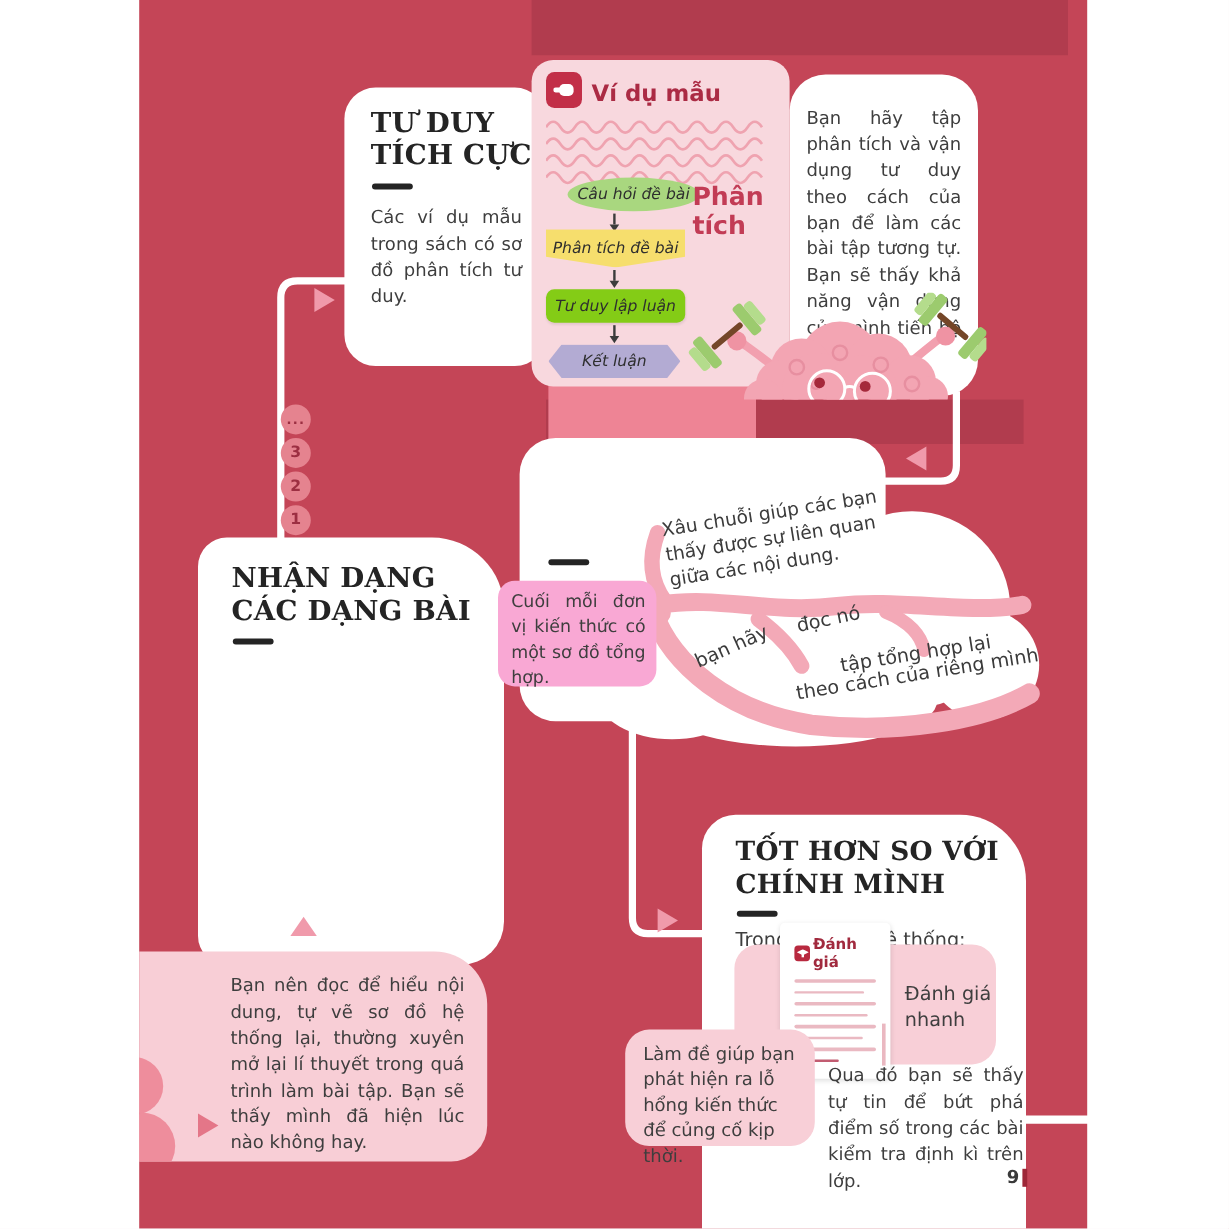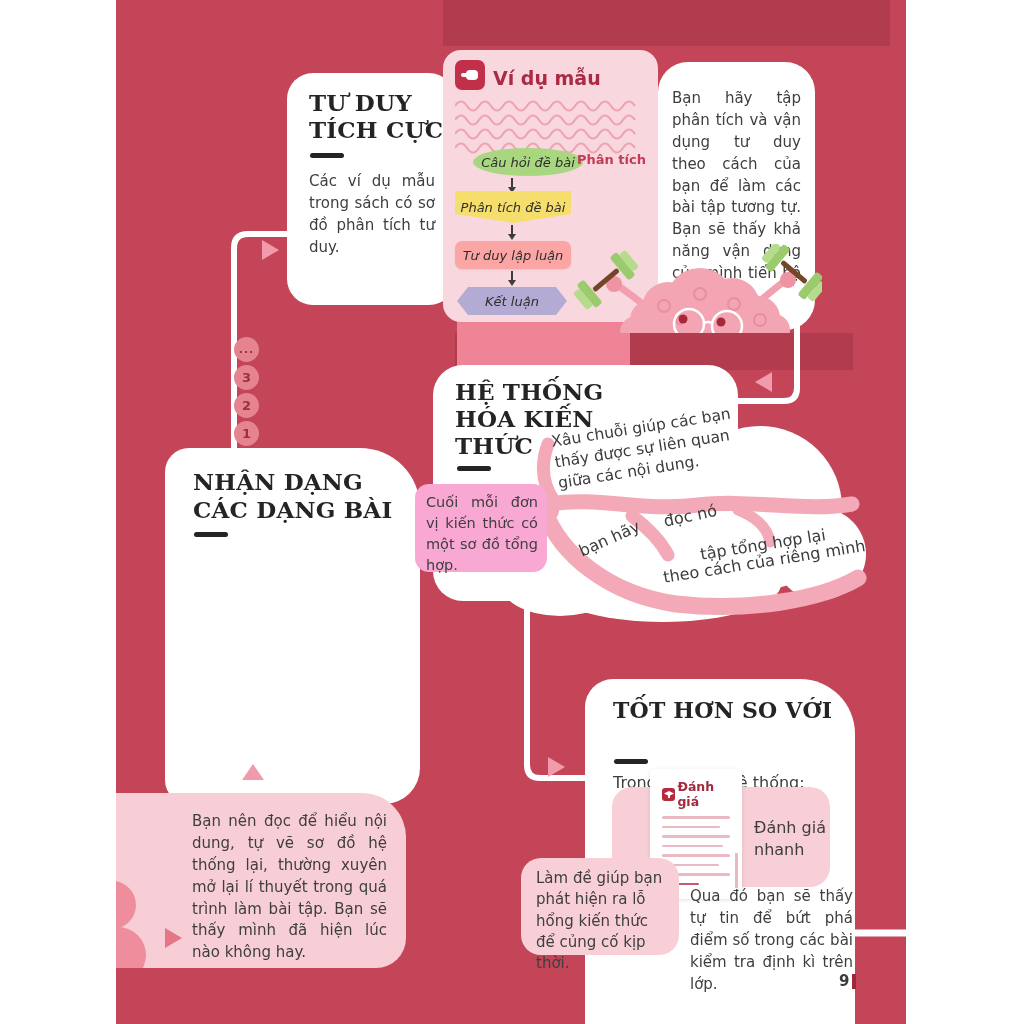--- a/index.html
+++ b/index.html
@@ -79,25 +79,25 @@
       <defs>
         <path id="wv" d="M0 6 q6 -9 12 0 t12 0 t12 0 t12 0 t12 0 t12 0 t12 0 t12 0 t12 0 t12 0 t12 0 t12 0 t12 0 t12 0 t12 0" fill="none" stroke="#efa3b0" stroke-width="2.2"></path>
       </defs>
       <use href="#wv" y="2"></use>
         <use href="#wv" y="16"></use>
         <use href="#wv" y="30"></use>
         <use href="#wv" y="44"></use>
     </svg>
 
     <div class="fs" style="left:30px;top:98px;width:110px;background:#a9d77f;border-radius:50%">Câu hỏi đề bài</div>
-    <div class="abs" style="left:134px;top:102px;font-size:13px;font-weight:700;color:#c23c55">Phân tích</div>
+    <div class="abs" style="left:134px;top:102px;font-size:21px;font-weight:700;color:#c23c55">Phân tích</div>
     <div class="farr" style="top:128px"></div>
     <div class="fs" style="top:141px;height:32px;background:#f6de6d;clip-path:polygon(0 0,100% 0,100% 72%,50% 100%,0 72%)">Phân tích đề bài</div>
     <div class="farr" style="top:175px"></div>
-    <div class="fs" style="top:191px;background:#fca5a5;border-radius:7px;box-shadow:0 1px 2px rgba(0,0,0,.08)">Tư duy lập luận</div>
+    <div class="fs" style="top:191px;background:#84cc16;border-radius:7px;box-shadow:0 1px 2px rgba(0,0,0,.08)">Tư duy lập luận</div>
     <div class="farr" style="top:221px"></div>
     <div class="fs" style="left:14px;top:237px;width:110px;background:#b3abd3;clip-path:polygon(10% 0,90% 0,100% 50%,90% 100%,10% 100%,0 50%)">Kết luận</div>
   </div>
 
   <div class="card abs" style="left:658px;top:62px;width:157px;height:268px;border-radius:30px;z-index:3">
     <div class="bt" style="position:absolute;left:14px;top:26px;width:129px">Bạn hãy tập phân tích và vận dụng tư duy theo cách của bạn để làm các bài tập tương tự. Bạn sẽ thấy khả năng vận dụng của mình tiến bộ rõ rệt.</div>
   </div>
 
   <svg class="abs" style="left:572px;top:244px;z-index:4" width="250" height="89" viewBox="0 0 250 89">
     <defs>
@@ -137,25 +137,20 @@
     </g>
     <g>
       <circle cx="117" cy="80" r="15" fill="none" stroke="#fff" stroke-width="2.5"></circle>
       <circle cx="155" cy="82" r="15" fill="none" stroke="#fff" stroke-width="2.5"></circle>
       <path d="M132 79 Q136 77 140 79" fill="none" stroke="#fff" stroke-width="2.5"></path>
       <circle cx="111" cy="75" r="4.5" fill="#a5293b"></circle>
         <circle cx="149" cy="78" r="4.5" fill="#a5293b"></circle>
     </g>
   </svg>
 
-  <div class="h abs" style="left:455px;top:378px;font-size:23px;line-height:27px;z-index:3">
-    <div>HỆ THỐNG</div>
-    <div>HÓA KIẾN</div>
-    <div>THỨC</div>
-  </div>
   <div class="dash abs" style="left:457px;top:466px;z-index:3"></div>
 
   <div class="abs rot" style="left:550px;top:432px;font-size:15.5px;line-height:1.35;transform:rotate(-9deg);z-index:3">
     <div>Xâu chuỗi giúp các bạn</div>
     <div>thấy được sự liên quan</div>
     <div>giữa các nội dung.</div>
   </div>
   <div class="abs rot" style="left:662px;top:512px;font-size:16px;transform:rotate(-12deg);z-index:3">đọc nó</div>
   <div class="abs rot" style="left:576px;top:543px;font-size:16px;transform:rotate(-24deg);z-index:3">bạn hãy</div>
   <div class="abs rot" style="left:699px;top:545px;font-size:16px;transform:rotate(-9deg);z-index:3">tập tổng hợp lại</div>
@@ -169,20 +164,21 @@
     <div class="h" style="position:absolute;left:28px;top:20px;font-size:23px;line-height:28px">
       <div>NHẬN DẠNG</div>
       <div>CÁC DẠNG BÀI</div>
     </div>
     <div class="dash abs" style="left:29px;top:84px"></div>
   </div>
 
   <div class="card abs" style="left:585px;top:679px;width:270px;height:396px;border-radius:28px 55px 28px 28px;z-index:3">
     <div class="h" style="position:absolute;left:28px;top:18px;font-size:22px;line-height:27px">
       <div>TỐT HƠN SO VỚI</div>
+      <div>CHÍNH MÌNH</div>
     </div>
     <div class="dash abs" style="left:29px;top:80px"></div>
     <div class="abs" style="left:28px;top:94px;font-size:16px;color:#3e3e3e">Trong sách có hệ thống:</div>
     <div class="abs" style="left:27px;top:108px;width:218px;height:100px;background:#f8cfd7;border-radius:20px">
       <div style="position:absolute;left:142px;top:30px;width:72px;font-size:16px;color:#3e3e3e;line-height:1.4">Đánh giá nhanh</div>
     </div>
     <div class="abs" style="left:65px;top:90px;width:92px;height:130px;background:#fff;border-radius:4px;box-shadow:0 1px 4px rgba(0,0,0,.12);padding:10px 12px;box-sizing:border-box">
       <div style="display:flex;align-items:center;gap:2px">
         <div style="width:16px;height:13px;background:#b8293f;border-radius:3px;display:flex;align-items:center;justify-content:center">
           <svg width="10" height="7" viewBox="0 0 10 7">

